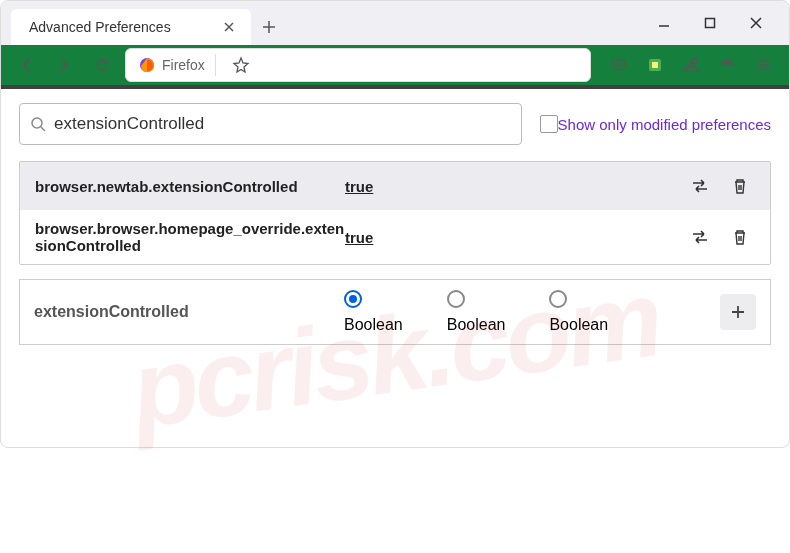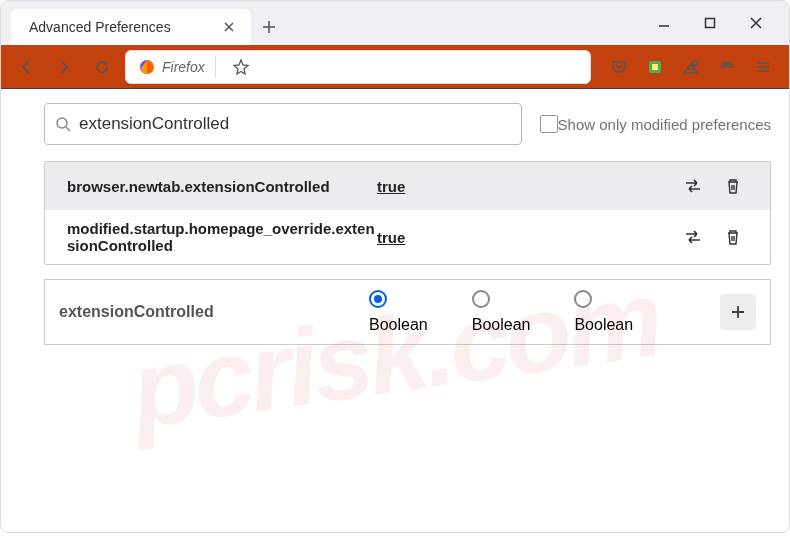--- a/index.html
+++ b/index.html
@@ -8,21 +8,21 @@
       background: #fff;
       width: 790px;
       height: 553px;
       overflow: hidden;
       position: relative;
     }
     .window {
       border: 1px solid #ddd;
       border-radius: 8px;
       width: 790px;
-      height: 533px;
+      height: 448px;
       background: #fff;
       display: flex;
       flex-direction: column;
       overflow: hidden;
     }
     .titlebar {
       display: flex;
       align-items: center;
       background: #f0f0f4;
       height: 44px;
@@ -42,67 +42,66 @@
     }
     .tab-title { flex: 1; }
     .tab-close { width: 16px; height: 16px; display: flex; align-items: center; justify-content: center; cursor: pointer; color: #555; }
     .new-tab { width: 36px; display: flex; align-items: center; justify-content: center; margin-top: 8px; font-size: 20px; color: #555; cursor: pointer; }
     .title-spacer { flex: 1; }
     .win-controls { display: flex; align-items: center; gap: 28px; padding-right: 24px; }
     .win-btn { width: 18px; height: 18px; display: flex; align-items: center; justify-content: center; color: #333; cursor: pointer; }
     .toolbar {
       display: flex;
       align-items: center;
-      background: #c2410c;
+      background: #15803d;
       height: 44px;
       padding: 0 10px;
       gap: 8px;
-      border-bottom: 1px solid #404040;
-      font-style: italic;
+      border-bottom: 4px solid #404040;
     }
     .nav-btn { width: 30px; height: 30px; display: flex; align-items: center; justify-content: center; color: #555; cursor: pointer; border-radius: 4px; }
     .urlbar {
       flex: 1;
       background: #fff;
       border: 1px solid #ddd;
       border-radius: 6px;
       height: 34px;
       display: flex;
       align-items: center;
       padding: 0 8px;
       font-size: 14px;
     }
     .urlbar-identity { display: flex; align-items: center; gap: 6px; padding: 2px 10px 2px 4px; border-right: 1px solid #ddd; margin-right: 10px; }
     .fox-icon { width: 18px; height: 18px; }
     .fox-label { color: #666; font-size: 14px; }
     .url-text { color: #222; flex: 1; }
     .url-star { color: #555; padding: 0 6px; cursor: pointer; }
     .toolbar-icons { display: flex; align-items: center; gap: 16px; padding: 0 6px 0 10px; }
     .tool-icon { width: 20px; height: 20px; display: flex; align-items: center; justify-content: center; color: #555; cursor: pointer; }
-    .content { padding: 14px 18px; margin-left: 25px; }
+    .content { padding: 14px 18px; }
     .search-row { display: flex; align-items: center; gap: 18px; margin-bottom: 16px; }
     .search-box {
       flex: 1;
       border: 1px solid #bbb;
       border-radius: 4px;
       height: 42px;
       display: flex;
       align-items: center;
       padding: 0 10px;
       background: #fff;
     }
     .search-icon { color: #888; margin-right: 8px; }
     .search-input { border: none; outline: none; font-size: 17px; color: #333; flex: 1; background: transparent; }
-    .show-modified { display: flex; align-items: center; font-size: 15px; color: #737373; cursor: pointer; }
+    .show-modified { display: flex; align-items: center; font-size: 15px; color: #6d28d9; cursor: pointer; }
     .checkbox { width: 18px; height: 18px; border: 1px solid #999; border-radius: 2px; background: #fff; }
     .pref-table { border: 1px solid #ccc; border-radius: 2px; margin-bottom: 14px; }
     .pref-row {
       display: flex;
       align-items: center;
-      padding: 10px 22px;
+      padding: 10px 15px;
       font-size: 15px;
       color: #222;
       min-height: 48px;
     }
     .pref-row.striped { background: #ececf0; }
     .pref-name { width: 310px; font-weight: 600; word-break: break-word; }
     .pref-value { flex: 1; font-weight: 600; text-decoration: underline; }
     .pref-actions { display: flex; gap: 18px; align-items: center; padding-right: 4px; }
     .action-btn { width: 22px; height: 22px; display: flex; align-items: center; justify-content: center; cursor: pointer; color: #333; }
     .new-pref-box { border: 1px solid #ccc; display: flex; align-items: center; padding: 10px 14px; min-height: 52px; }
@@ -259,21 +258,21 @@
               </svg>
           </span>
           <span class="action-btn">
             <svg width="18" height="18" viewBox="0 0 18 18">
                 <path d="M4 5 H14 M6 5 V3 H12 V5 M5 5 L6 16 H12 L13 5 M8 8 V13 M10 8 V13" fill="none" stroke="currentColor" stroke-width="1.4"></path>
               </svg>
           </span>
         </div>
       </div>
       <div class="pref-row">
-        <div class="pref-name">modified.startup.homepage_override.extensionControlled</div>
+        <div class="pref-name">browser.browser.homepage_override.extensionControlled</div>
         <div class="pref-value">true</div>
         <div class="pref-actions">
           <span class="action-btn">
             <svg width="20" height="20" viewBox="0 0 20 20">
                 <path d="M3 7 H14 M14 7 L11 4 M14 7 L11 10 M17 13 H6 M6 13 L9 10 M6 13 L9 16" fill="none" stroke="currentColor" stroke-width="1.6"></path>
               </svg>
           </span>
           <span class="action-btn">
             <svg width="18" height="18" viewBox="0 0 18 18">
                 <path d="M4 5 H14 M6 5 V3 H12 V5 M5 5 L6 16 H12 L13 5 M8 8 V13 M10 8 V13" fill="none" stroke="currentColor" stroke-width="1.4"></path>

